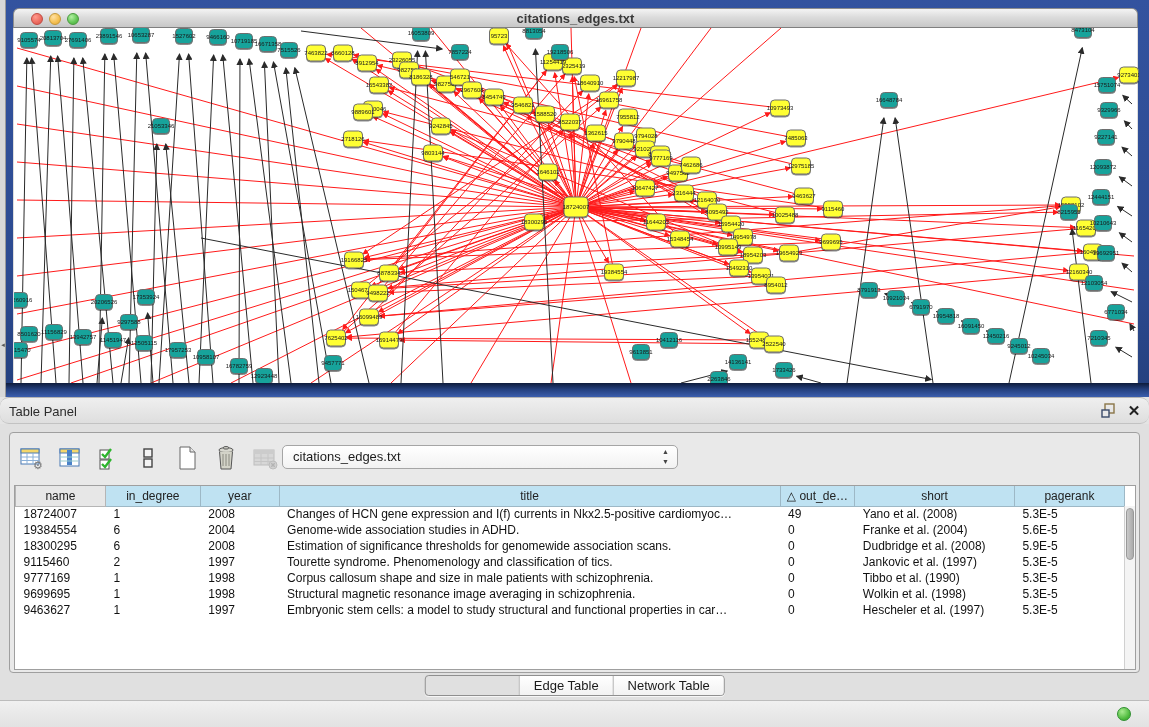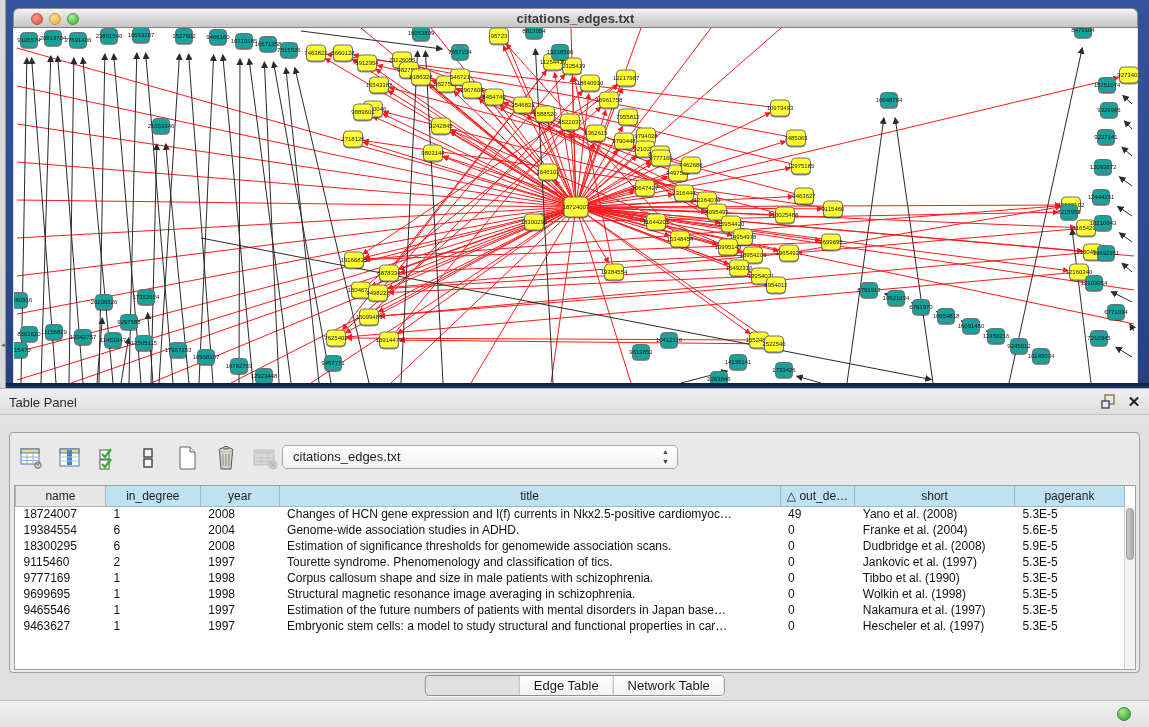--- a/index.html
+++ b/index.html
@@ -30,23 +30,23 @@
   .win-bottom-band { position:absolute; left:0; top:383px; width:1149px; height:14px;
     background:linear-gradient(180deg,#0e1c3c 0%,#24407e 45%,#3c5fae 100%); }
   .edge-red { stroke:#ff1a1a; stroke-width:1; }
   .edge-black { stroke:#2a2a2a; stroke-width:1; }
   .node-rect { stroke:#6e6e6e; stroke-width:1;
     filter:drop-shadow(0.6px 1px 0.6px rgba(0,0,0,0.45)); }
   .node-label { font-size:6px; fill:#1a1a1a; text-anchor:middle;
     font-family:"Liberation Sans",sans-serif; }
 
   
-  .panel-header { position:absolute; left:0; top:388px; width:1149px; height:27px;
+  .panel-header { position:absolute; left:0; top:397px; width:1149px; height:27px;
     background:linear-gradient(180deg,#efefef,#dedede); border-top:1px solid #b5b5b5;
-    border-bottom:1px solid #c2c2c2; }
+    border-bottom:1px solid #c2c2c2;border-radius:9px; }
   .panel-title { position:absolute; left:9px; top:6px; font-size:13px; color:#2c2c2c; }
   .float-icon { position:absolute; left:1101px; top:5px; width:16px; height:16px; }
   .close-icon { position:absolute; left:1126px; top:4px; width:16px; height:18px;
     font-size:15px; font-weight:bold; color:#222; line-height:18px; text-align:center; cursor:default;}
   .panel-body { position:absolute; left:0; top:424px; width:1149px; height:303px; background:#e0e0e0; }
   .inner-panel { position:absolute; left:9px; top:8px; width:1131px; height:241px;
     background:#e9e9e9; border:1px solid #9f9f9f; border-radius:4px; }
 
   .toolbar { position:absolute; left:8px; top:8px; height:34px; display:flex; align-items:center; gap:13px; }
   .tool-btn { width:26px; height:26px; display:flex; align-items:center; justify-content:center; }
@@ -701,29 +701,20 @@
             <tr>
               <td>9699695</td>
               <td>1</td>
               <td>1998</td>
               <td>Structural magnetic resonance image averaging in schizophrenia.</td>
               <td>0</td>
               <td>Wolkin et al. (1998)</td>
               <td>5.3E-5</td>
             </tr>
             <tr>
-              <td>9465546</td>
-              <td>1</td>
-              <td>1997</td>
-              <td>Estimation of the future numbers of patients with mental disorders in Japan base…</td>
-              <td>0</td>
-              <td>Nakamura et al. (1997)</td>
-              <td>5.3E-5</td>
-            </tr>
-            <tr>
               <td>9463627</td>
               <td>1</td>
               <td>1997</td>
               <td>Embryonic stem cells: a model to study structural and functional properties in car…</td>
               <td>0</td>
               <td>Hescheler et al. (1997)</td>
               <td>5.3E-5</td>
             </tr>
           </tbody>
         </table>

